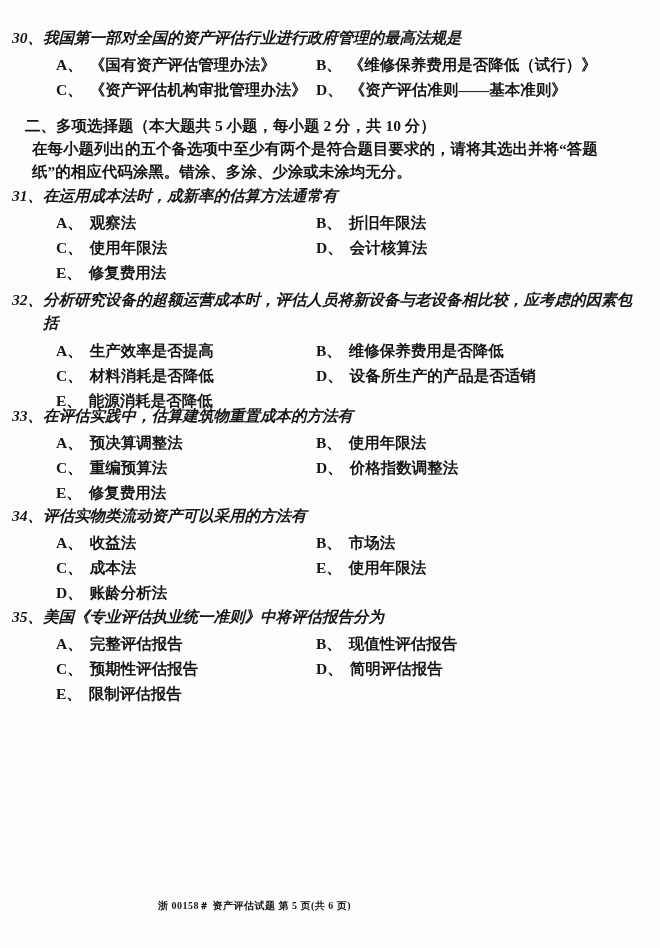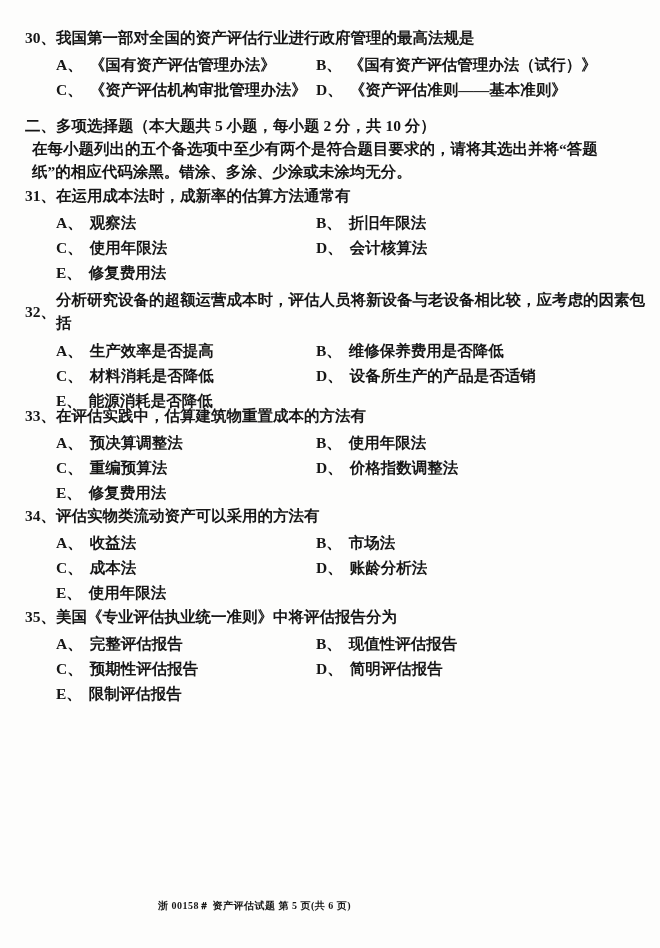--- a/index.html
+++ b/index.html
@@ -20,24 +20,25 @@
     overflow: hidden;
   }
   .block {
     position: absolute;
     left: 0;
     right: 0;
   }
   
   .qline {
     display: flex;
-    align-items: center;
-    padding-left: 25px;
+    align-items: flex-start;
+    padding-left: 12px;
     line-height: 23px;
     margin-bottom: 3px;
+    font-style: italic;
   }
   .qnum {
     flex: 0 0 31px;
     width: 31px;
   }
   .qstem {
     width: 598px;
     word-break: break-word;
   }
   
@@ -84,21 +85,21 @@
 <div class="page">
 
   <div class="block" style="top:26px">
     <div class="qline">
       <span class="qnum">30、</span>
       <span class="qstem">我国第一部对全国的资产评估行业进行政府管理的最高法规是</span>
     </div>
     <div class="opts">
       <div class="opt-grid">
         <div class="opt"><span class="olabel">A、</span><span>《国有资产评估管理办法》</span></div>
-        <div class="opt"><span class="olabel">B、</span><span>《国有资产评估管理办法（试行）》</span></div>
+        <div class="opt"><span class="olabel">B、</span><span>《维修保养费用是否降低（试行）》</span></div>
         <div class="opt"><span class="olabel">C、</span><span>《资产评估机构审批管理办法》</span></div>
         <div class="opt"><span class="olabel">D、</span><span>《资产评估准则——基本准则》</span></div>
       </div>
     </div>
   </div>
 
   <div class="block" style="top:114px">
     <div class="sec-title-line">
       <span class="qnum">二、</span>
       <span>多项选择题（本大题共 5 小题，每小题 2 分，共 10 分）</span>
@@ -158,22 +159,22 @@
   <div class="block" style="top:504px">
     <div class="qline">
       <span class="qnum">34、</span>
       <span class="qstem">评估实物类流动资产可以采用的方法有</span>
     </div>
     <div class="opts">
       <div class="opt-grid">
         <div class="opt"><span class="olabel">A、</span><span>收益法</span></div>
         <div class="opt"><span class="olabel">B、</span><span>市场法</span></div>
         <div class="opt"><span class="olabel">C、</span><span>成本法</span></div>
+        <div class="opt"><span class="olabel">E、</span><span>使用年限法</span></div>
         <div class="opt"><span class="olabel">D、</span><span>账龄分析法</span></div>
-        <div class="opt"><span class="olabel">E、</span><span>使用年限法</span></div>
       </div>
     </div>
   </div>
 
   <div class="block" style="top:605px">
     <div class="qline">
       <span class="qnum">35、</span>
       <span class="qstem">美国《专业评估执业统一准则》中将评估报告分为</span>
     </div>
     <div class="opts">

